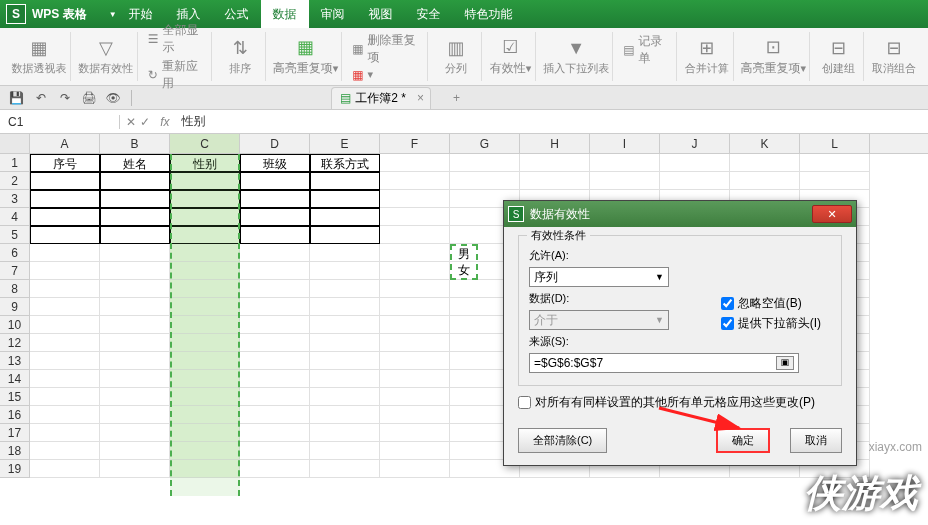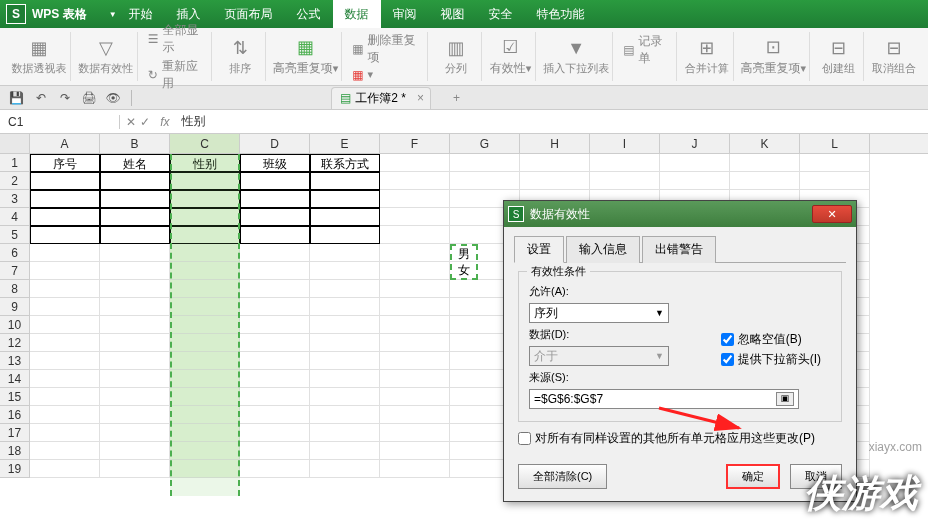--- a/index.html
+++ b/index.html
@@ -75,21 +75,20 @@
 </head>
 <body>
 
 <div class="titlebar">
   <div class="logo">S</div>
   <div class="title">WPS 表格</div>
   <span class="dd">▼</span>
   <div class="tabs">
     <div class="tab">开始</div>
     <div class="tab">插入</div>
-    <div class="tab">页面布局</div>
     <div class="tab">公式</div>
     <div class="tab active">数据</div>
     <div class="tab">审阅</div>
     <div class="tab">视图</div>
     <div class="tab">安全</div>
     <div class="tab">特色功能</div>
   </div>
 </div>
 
 <div class="ribbon">
@@ -485,25 +484,20 @@
   </div>
 </div>
 
 <div class="dialog">
   <div class="dlg-title">
     <div class="t">
         <div class="tlogo">S</div>
         <span>数据有效性</span>
       </div>
     <div class="dlg-close">✕</div>
-  </div>
-  <div class="dlg-tabs">
-    <div class="dlg-tab active">设置</div>
-    <div class="dlg-tab">输入信息</div>
-    <div class="dlg-tab">出错警告</div>
   </div>
   <div class="dlg-body">
     <div class="fieldset">
       <div class="legend">有效性条件</div>
       <div class="frow">
           <span class="flbl">允许(A):</span>
         </div>
       <div class="frow">
           <div class="fselect">
             <span>序列</span>
@@ -539,21 +533,21 @@
           </label>
       </div>
     </div>
     <label class="fcheck">
         <input type="checkbox" style="">
         <span>对所有有同样设置的其他所有单元格应用这些更改(P)</span>
       </label>
   </div>
   <div class="dlg-btns">
     <button class="dlg-btn">全部清除(C)</button>
-    <div style="display:flex;gap:10px">
+    <div style="display:flex;gap:20px">
       <button class="dlg-btn primary">确定</button>
       <button class="dlg-btn">取消</button>
     </div>
   </div>
 
   <svg class="red-arrow" style="top:202px;left:150px" viewBox="0 0 100 30">
     <defs>
         <marker id="ah" markerWidth="10" markerHeight="10" refX="8" refY="3" orient="auto">
           <path d="M0,0 L0,6 L9,3 z" fill="#ff2020"></path>
         </marker>

